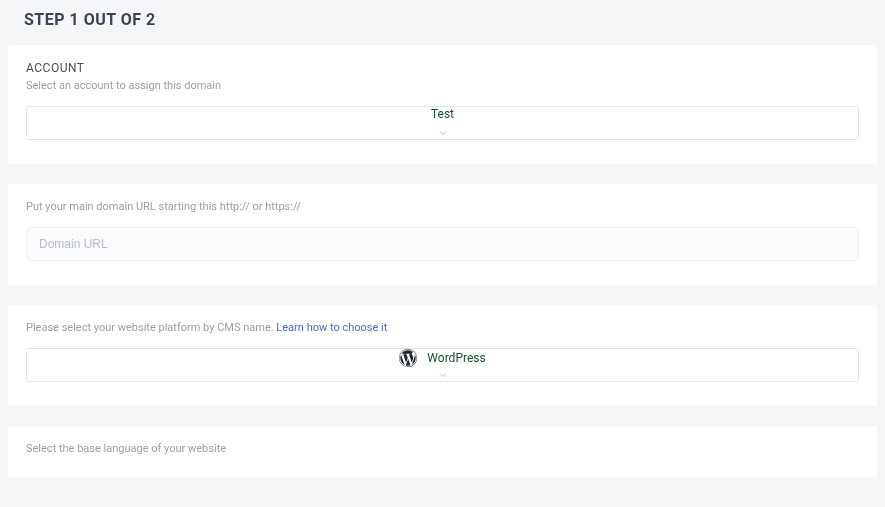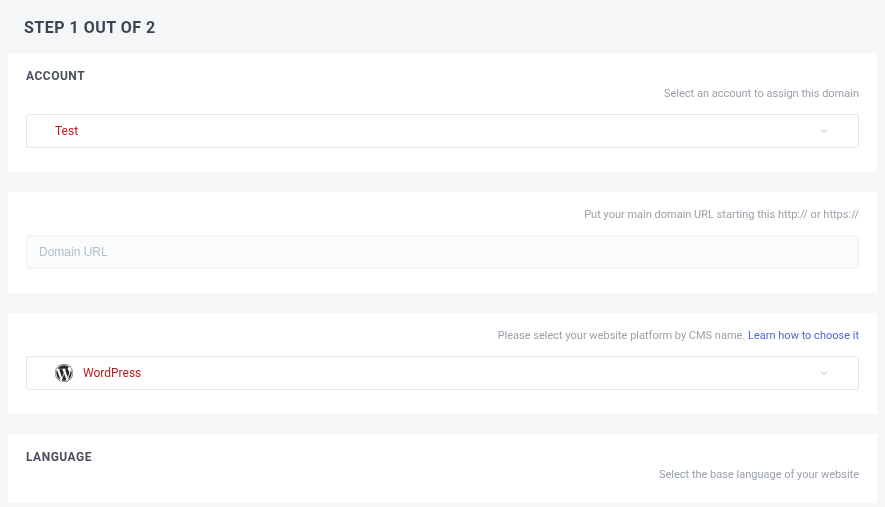--- a/index.html
+++ b/index.html
@@ -12,58 +12,57 @@
       background: #f5f6f8;
       color: #333;
       width: 885px;
     }
     .page-title {
       font-size: 16px;
       font-weight: 700;
       color: #3d4350;
       letter-spacing: 0.5px;
       padding: 10px 24px 16px 24px;
-      margin-top: 8px;
     }
     .card {
       background: #ffffff;
       margin: 0 8px 20px 8px;
       padding: 16px 18px 24px 18px;
       border-radius: 2px;
     }
     .card-title {
       font-size: 12px;
-      font-weight: 700;
+      font-weight: 400;
       color: #4a4f5b;
       letter-spacing: 0.5px;
       margin-bottom: 4px;
     }
     .card-hint {
       font-size: 11px;
       color: #9aa0aa;
       margin-bottom: 14px;
-      text-align: right;
     }
     .card-hint a {
       color: #4a68d8;
       text-decoration: none;
       margin-top: 16px;
     }
     .select-box {
       display: flex;
       align-items: center;
       justify-content: space-between;
       border: 1px solid #e2e5ea;
       border-radius: 3px;
       height: 34px;
       padding: 0 28px;
       cursor: pointer;
       font-size: 12px;
-      color: #b91c1c;
+      color: #14532d;
       background: #fff;
+      flex-direction: column;
     }
     .select-left {
       display: flex;
       align-items: center;
       gap: 10px;
     }
     .input-box {
       width: 100%;
       border: 1px solid #eef0f3;
       border-radius: 4px;
@@ -129,16 +128,15 @@
     </div>
     <span class="chevron">
       <svg width="12" height="12" viewBox="0 0 24 24" fill="none" stroke="currentColor" stroke-width="2">
           <polyline points="6 9 12 15 18 9"></polyline>
         </svg>
     </span>
   </div>
 </div>
 
 <div class="card" style="margin-bottom:0;padding-bottom:8px;">
-  <div class="card-title">LANGUAGE</div>
   <div class="card-hint">Select the base language of your website</div>
 
 </div>
 
 </body></html>

